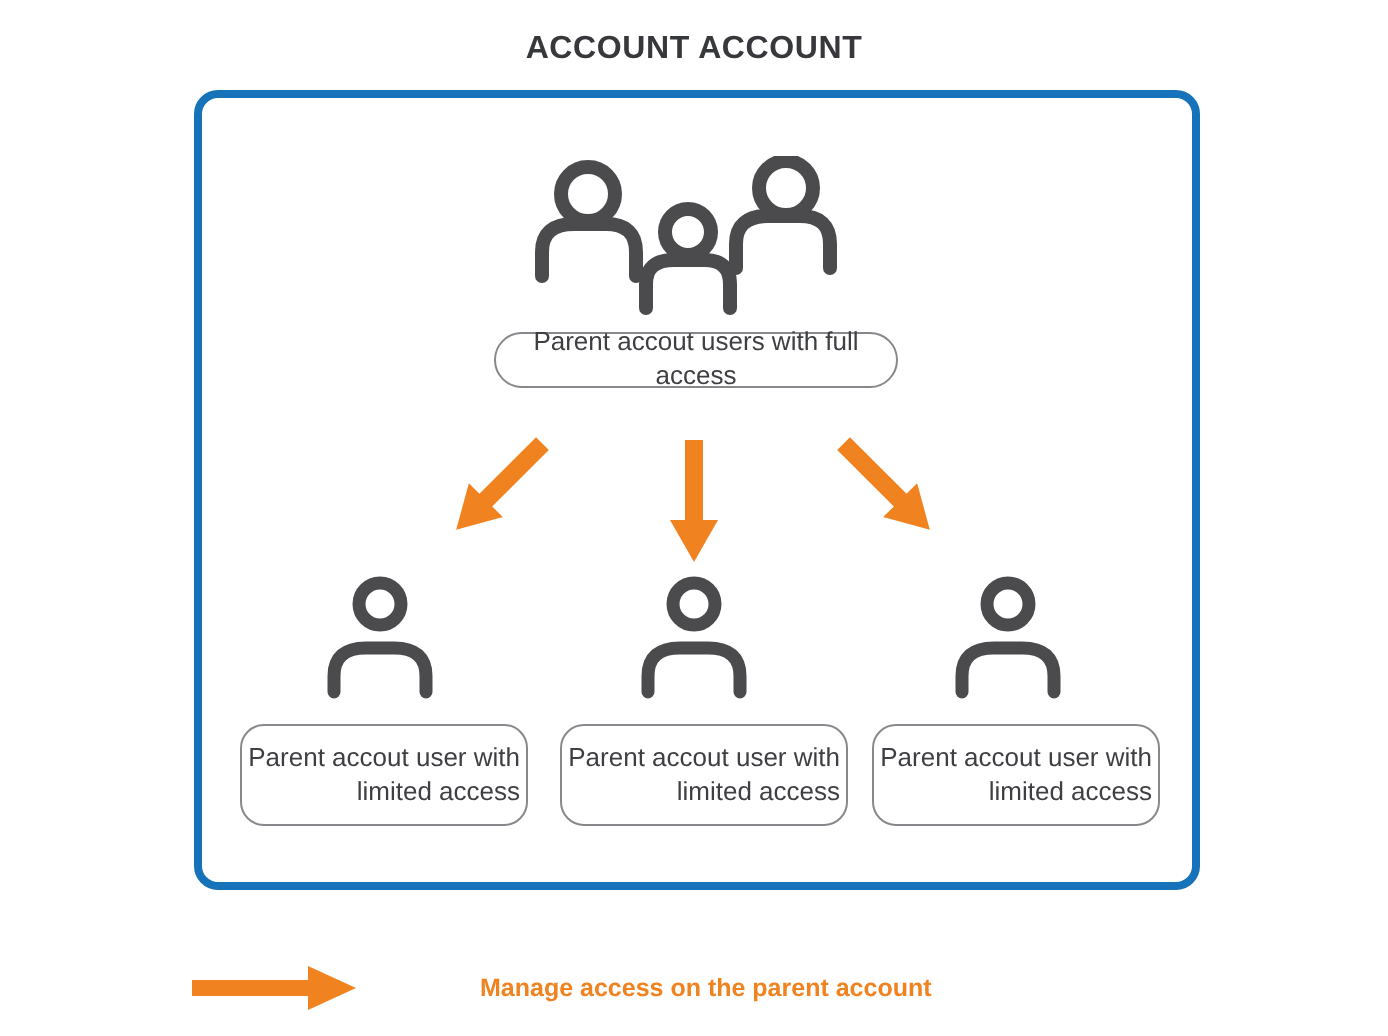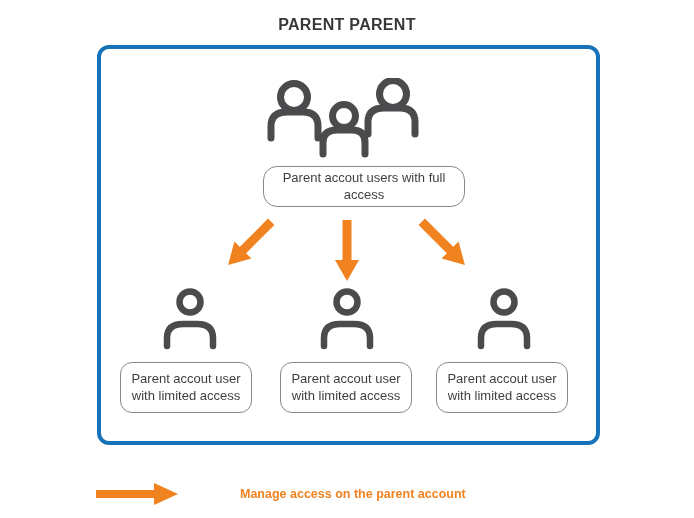--- a/index.html
+++ b/index.html
@@ -56,22 +56,22 @@
     align-items: center;
     justify-content: center;
     text-align: center;
     background: #ffffff;
     border: 1.6px solid var(--box-border);
     border-radius: 12px;
     color: var(--text-dark);
     font-size: 13px;
     line-height: 1.3;
   }
-  .full-access-box { left: 263px; top: 166px; width: 202px; height: 41px; border-radius: 14px; }
-  .limited-box { width: 132px; height: 51px; padding: 0 3px; }
+  .full-access-box { left: 247px; top: 166px; width: 202px; height: 28px; border-radius: 14px; }
+  .limited-box { width: 144px; height: 51px; padding: 0 3px; text-align: right; }
   .limited-1 { left: 120px; top: 362px; }
   .limited-2 { left: 280px; top: 362px; }
   .limited-3 { left: 436px; top: 362px; }
 
   .arrow-wrap { position: absolute; width: 26px; height: 66px; line-height: 0; color: var(--accent-orange); }
   .arrow-mid   { left: 334px; top: 217px; }
   .arrow-left  { left: 237px; top: 210px; transform: rotate(45deg); }
   .arrow-right { left: 430px; top: 210px; transform: rotate(-45deg); }
 
   .legend-arrow {
@@ -90,21 +90,21 @@
     margin-left: 40px;
   }
 
   svg { display: block; width: 100%; height: 100%; }
 </style>
 </head>
 <body>
 
 <div class="canvas">
 
-  <div class="diagram-title">PARENT PARENT</div>
+  <div class="diagram-title">ACCOUNT ACCOUNT</div>
 
   <div class="parent-frame"></div>
 
   <div class="icon-wrap group-users">
     <svg viewBox="0 0 160 80" fill="none" stroke="currentColor" stroke-width="7" stroke-linecap="round" stroke-linejoin="round">
       <circle cx="29" cy="19" r="13.5"></circle>
       <path d="M6 60 V48 Q6 34 22 34 H38 Q53 34 53 48 V60"></path>
       <circle cx="128" cy="16" r="13.5"></circle>
       <path d="M103 56 V44 Q103 30 119 30 H135 Q150 30 150 44 V56"></path>
       <circle cx="79" cy="38" r="11.5"></circle>

